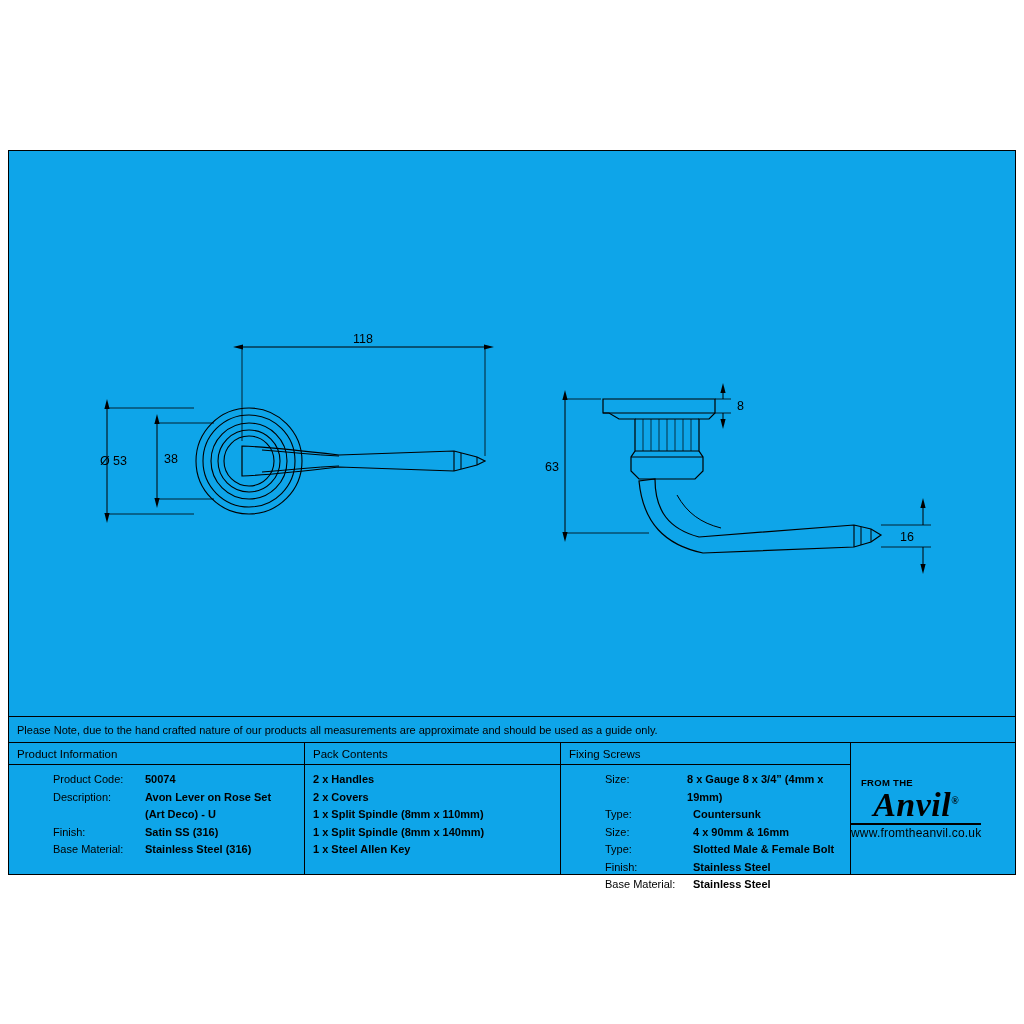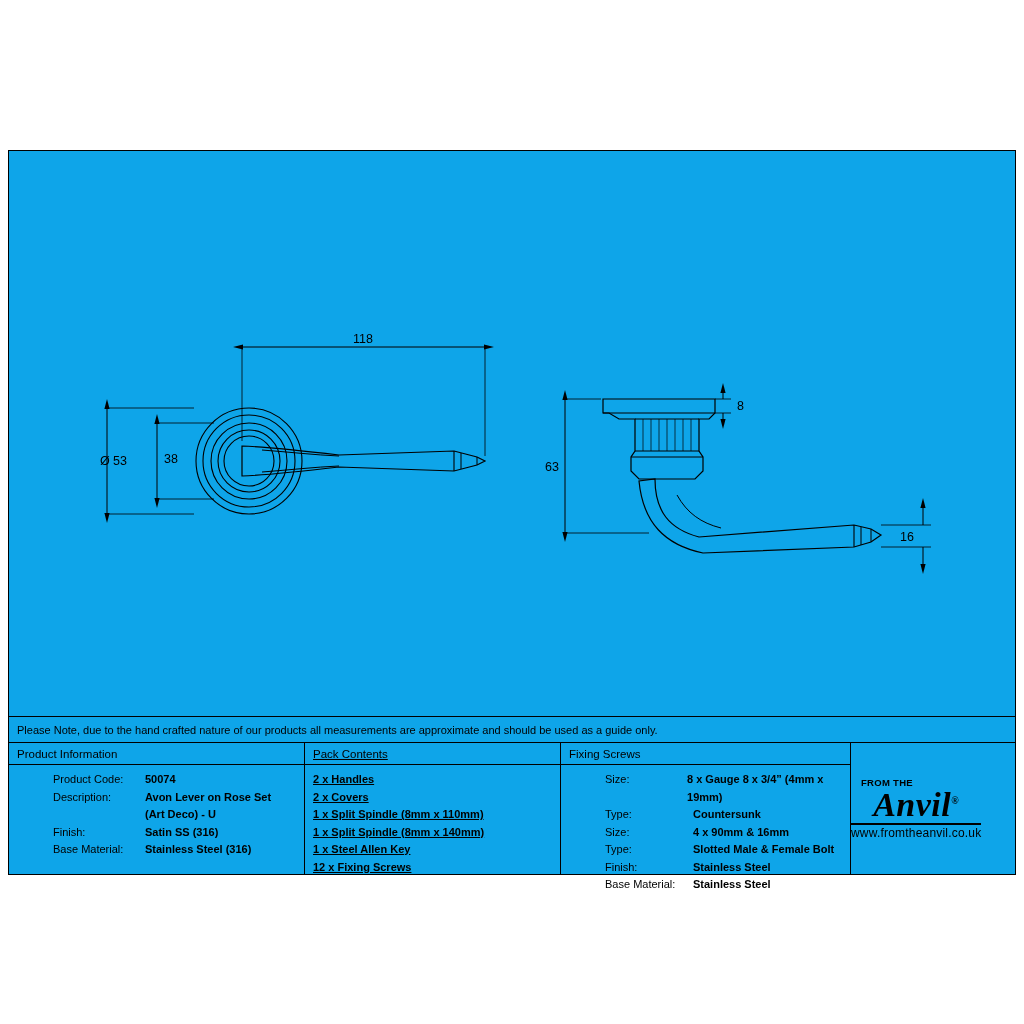--- a/index.html
+++ b/index.html
@@ -39,21 +39,21 @@
     left: 0; top: 592px;
     width: 1006px; height: 131px;
     display: flex;
   }
   .info-col {
     border-right: 1px solid #000;
     height: 100%;
     position: relative;
   }
   .col-product { width: 296px; }
-  .col-pack { width: 256px; text-decoration: underline; }
+  .col-pack { width: 256px; }
   .col-fix   { width: 290px; }
   .col-logo  { width: 164px; border-right: none; display: flex; align-items: center; justify-content: flex-start; }
   .col-head {
     font-size: 11.5px;
     padding: 5px 0 4px 8px;
     border-bottom: 1px solid #000;
     height: 22px;
   }
   .col-body { padding: 6px 0 0 8px; font-size: 11px; font-weight: bold; }
   .kv { display: flex; line-height: 17.5px; padding-left: 36px; }
@@ -213,21 +213,20 @@
     </div>
 
     <div class="info-col col-pack">
       <div class="col-head">Pack Contents</div>
       <div class="col-body">
         <div class="plain-line">2 x Handles</div>
         <div class="plain-line">2 x Covers</div>
         <div class="plain-line">1 x Split Spindle (8mm x 110mm)</div>
         <div class="plain-line">1 x Split Spindle (8mm x 140mm)</div>
         <div class="plain-line">1 x Steel Allen Key</div>
-        <div class="plain-line">12 x Fixing Screws</div>
       </div>
     </div>
 
     <div class="info-col col-fix">
       <div class="col-head">Fixing Screws</div>
       <div class="col-body fix">
         <div class="kv">
           <span class="k">Size:</span>
           <span class="v">8 x Gauge 8 x 3/4” (4mm x 19mm)</span>
         </div>

